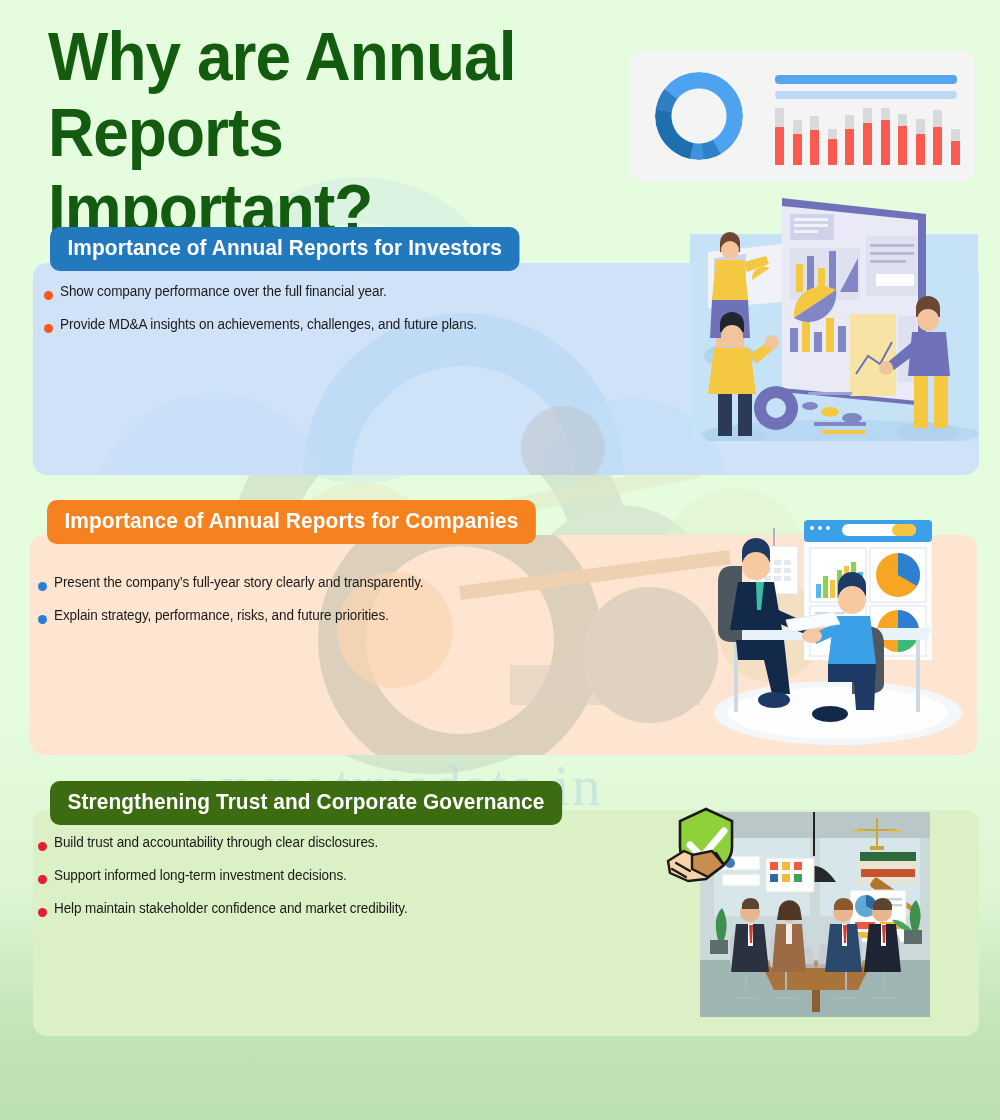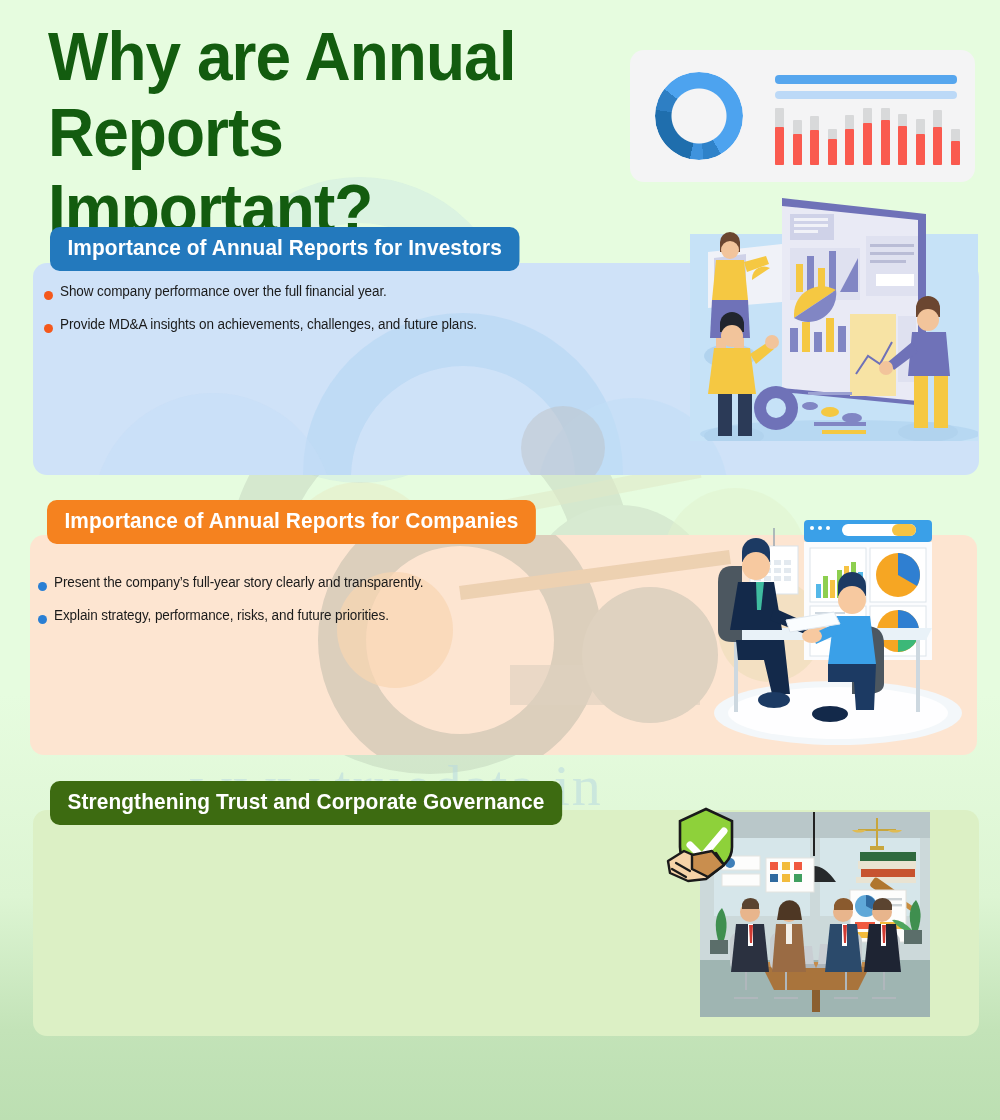--- a/index.html
+++ b/index.html
@@ -421,20 +421,32 @@
       <path d="M138,156 l48,0 l-2,46 l-18,0 l-2,-28 l-26,0 Z" fill="#1c3a63"></path>
       <ellipse cx="140" cy="206" rx="18" ry="8" fill="#13294a"></ellipse>
 
       <polygon points="96,112 144,104 150,116 100,124" fill="#fafdff" stroke="#e0e8ef"></polygon>
     </svg>
   </div>
 
   <div class="card card-3"></div>
   <div class="pill pill-3">Strengthening Trust and Corporate Governance</div>
   <div class="bullets bl-3" id="bl-3">
+      <div class="bullet">
+        <span class="dot"></span>
+        <span class="btext">Build trust and accountability through clear disclosures.</span>
+      </div>
+      <div class="bullet">
+        <span class="dot"></span>
+        <span class="btext">Support informed long-term investment decisions.</span>
+      </div>
+      <div class="bullet">
+        <span class="dot"></span>
+        <span class="btext">Help maintain stakeholder confidence and market credibility.</span>
+      </div>
     </div>
 
   <div class="illus il-3">
     <svg width="230" height="205" viewBox="0 0 230 205">
       <rect x="0" y="0" width="230" height="205" fill="#ccd9da"></rect>
       <rect x="0" y="0" width="230" height="26" fill="#b9c7c9"></rect>
       <rect x="14" y="26" width="96" height="78" fill="#d8e8ee" opacity=".8"></rect>
       <rect x="120" y="26" width="100" height="78" fill="#d8e8ee" opacity=".8"></rect>
       <rect x="0" y="148" width="230" height="57" fill="#9fb5b2"></rect>
 

